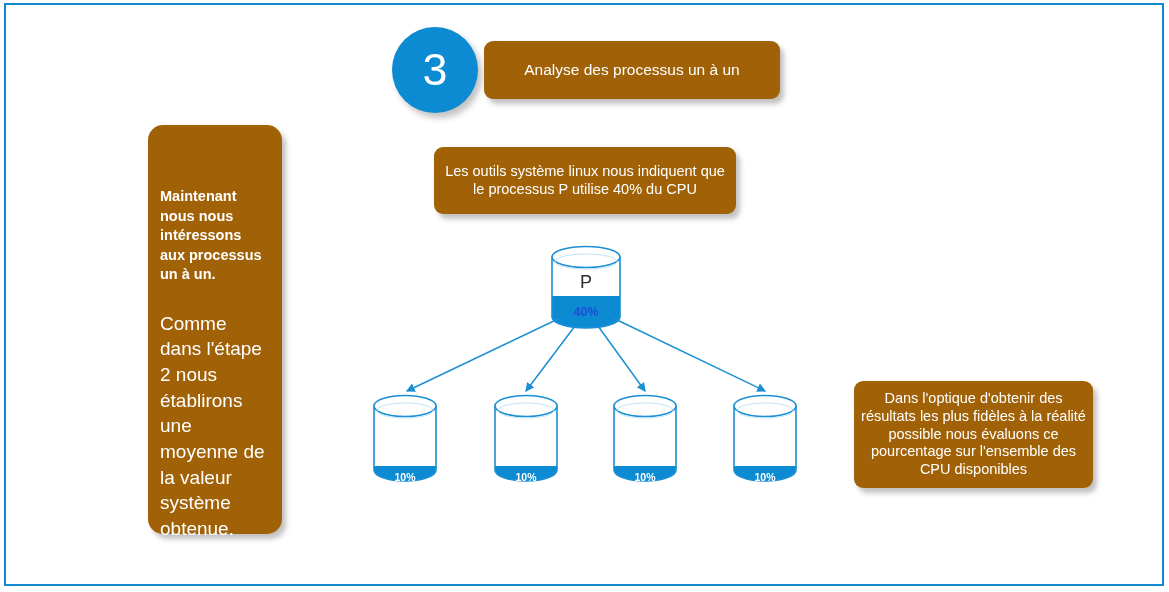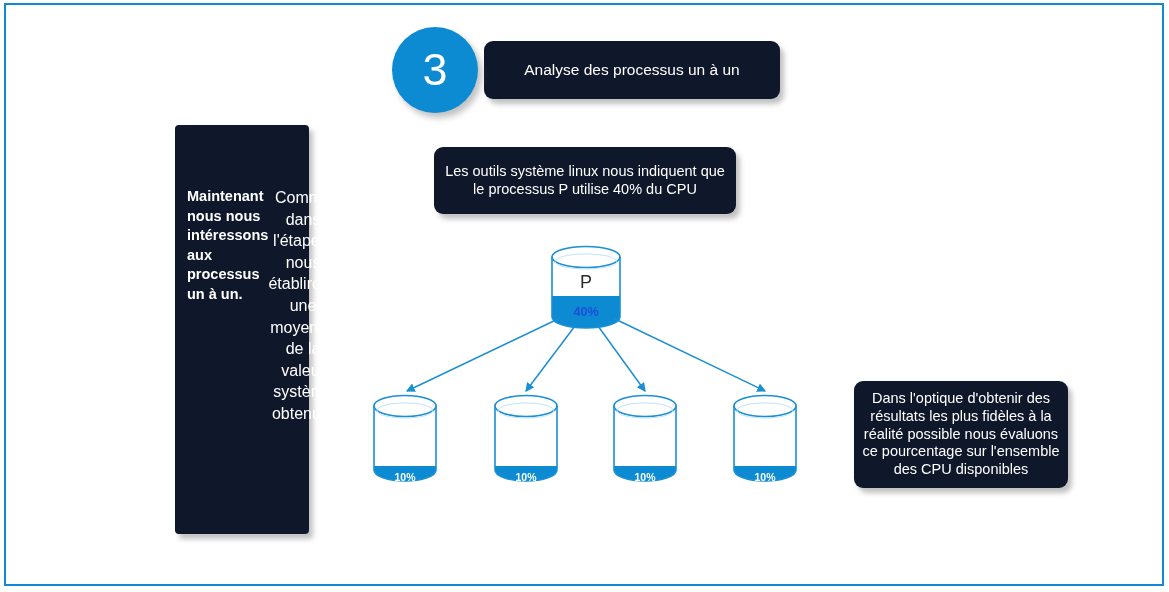--- a/index.html
+++ b/index.html
@@ -24,21 +24,21 @@
     width: 1160px;
     height: 583px;
     border: 2px solid #1188d0;
     box-sizing: border-box;
     pointer-events: none;
   }
 
   
   .callout {
     position: absolute;
-    background: #0f172a;
+    background: #a16207;
     color: #ffffff;
     border-radius: 9px;
     box-sizing: border-box;
     display: flex;
     align-items: center;
     justify-content: center;
     text-align: center;
     box-shadow: 4px 5px 5px rgba(120,120,120,0.45);
     line-height: 1.22;
   }
@@ -67,58 +67,58 @@
     left: 484px;
     top: 41px;
     width: 296px;
     height: 58px;
     font-size: 15.5px;
     z-index: 2;
   }
 
   
   #left-panel {
-    left: 175px;
+    left: 148px;
     top: 125px;
     width: 134px;
     height: 409px;
-    border-radius: 4px;
+    border-radius: 15px;
     align-items: flex-start;
     justify-content: flex-start;
+    flex-direction: column;
     padding: 62px 12px 12px 12px;
     text-align: left;
   }
   #left-panel .bold-block {
     font-weight: bold;
     font-size: 14.5px;
     line-height: 1.35;
     margin-bottom: 26px;
   }
   #left-panel .plain-block {
     font-weight: normal;
-    font-size: 16px;
+    font-size: 19px;
     line-height: 1.35;
-    text-align: center;
   }
 
   
   #linux-note {
     left: 434px;
     top: 147px;
     width: 302px;
     height: 67px;
     font-size: 14.5px;
     padding: 0 6px;
   }
 
   
   #right-note {
     left: 854px;
     top: 381px;
-    width: 214px;
+    width: 239px;
     height: 107px;
     font-size: 14.5px;
     padding: 0 7px;
   }
   #right-note .lines { display: block; }
 
   
   .cyl {
     position: absolute;
   }

